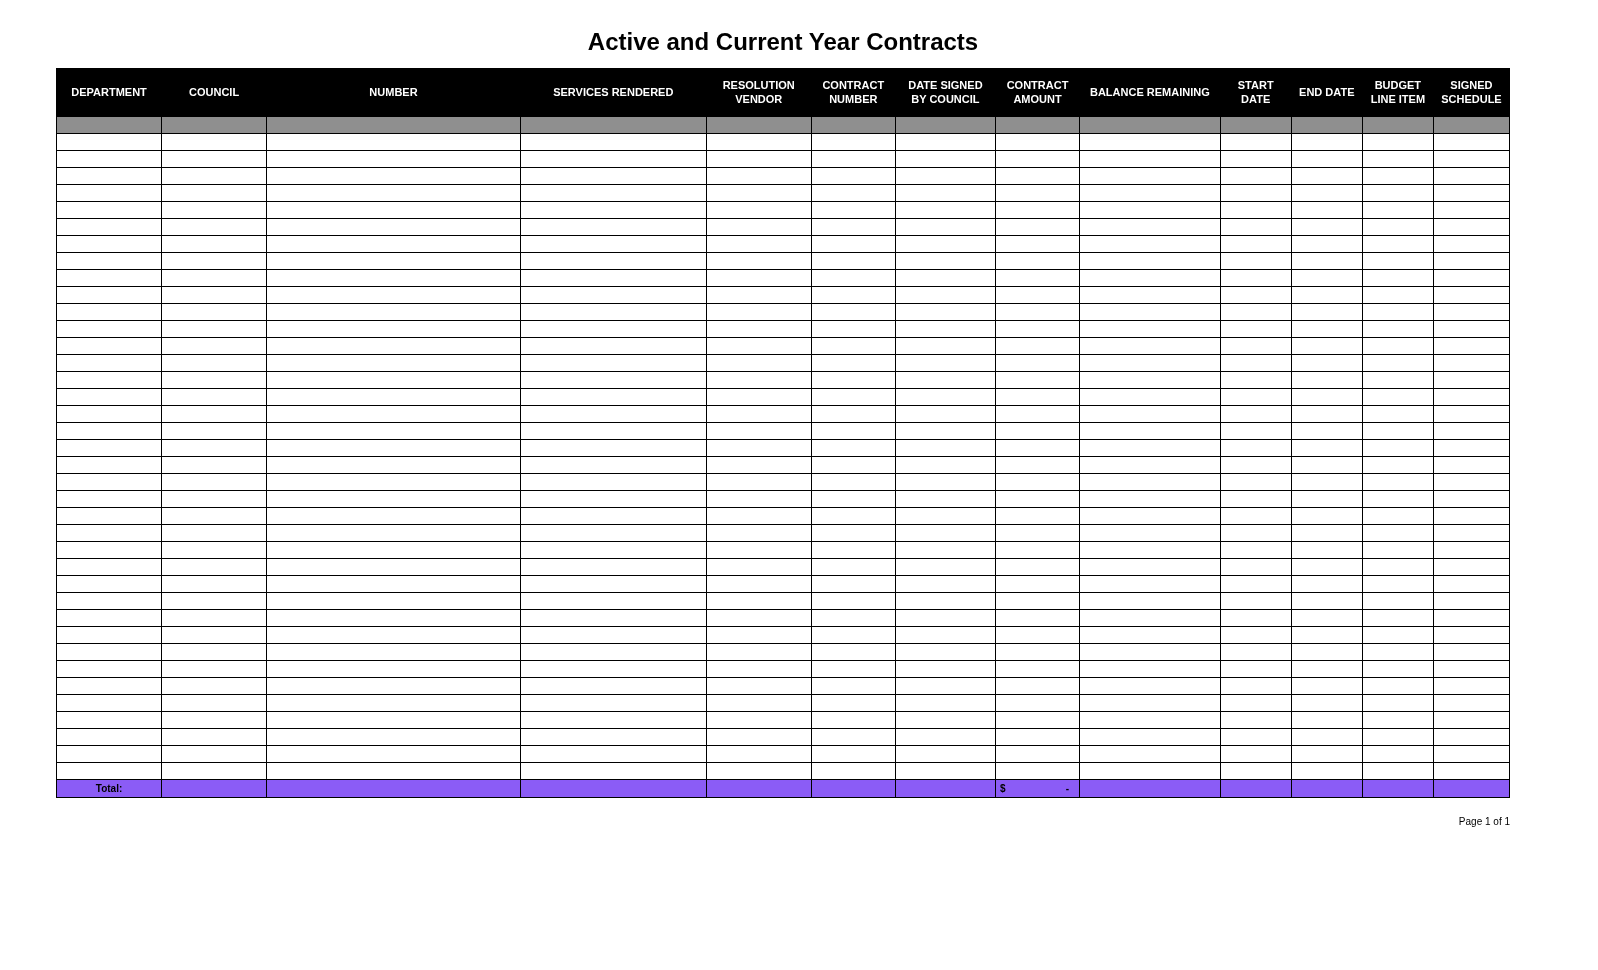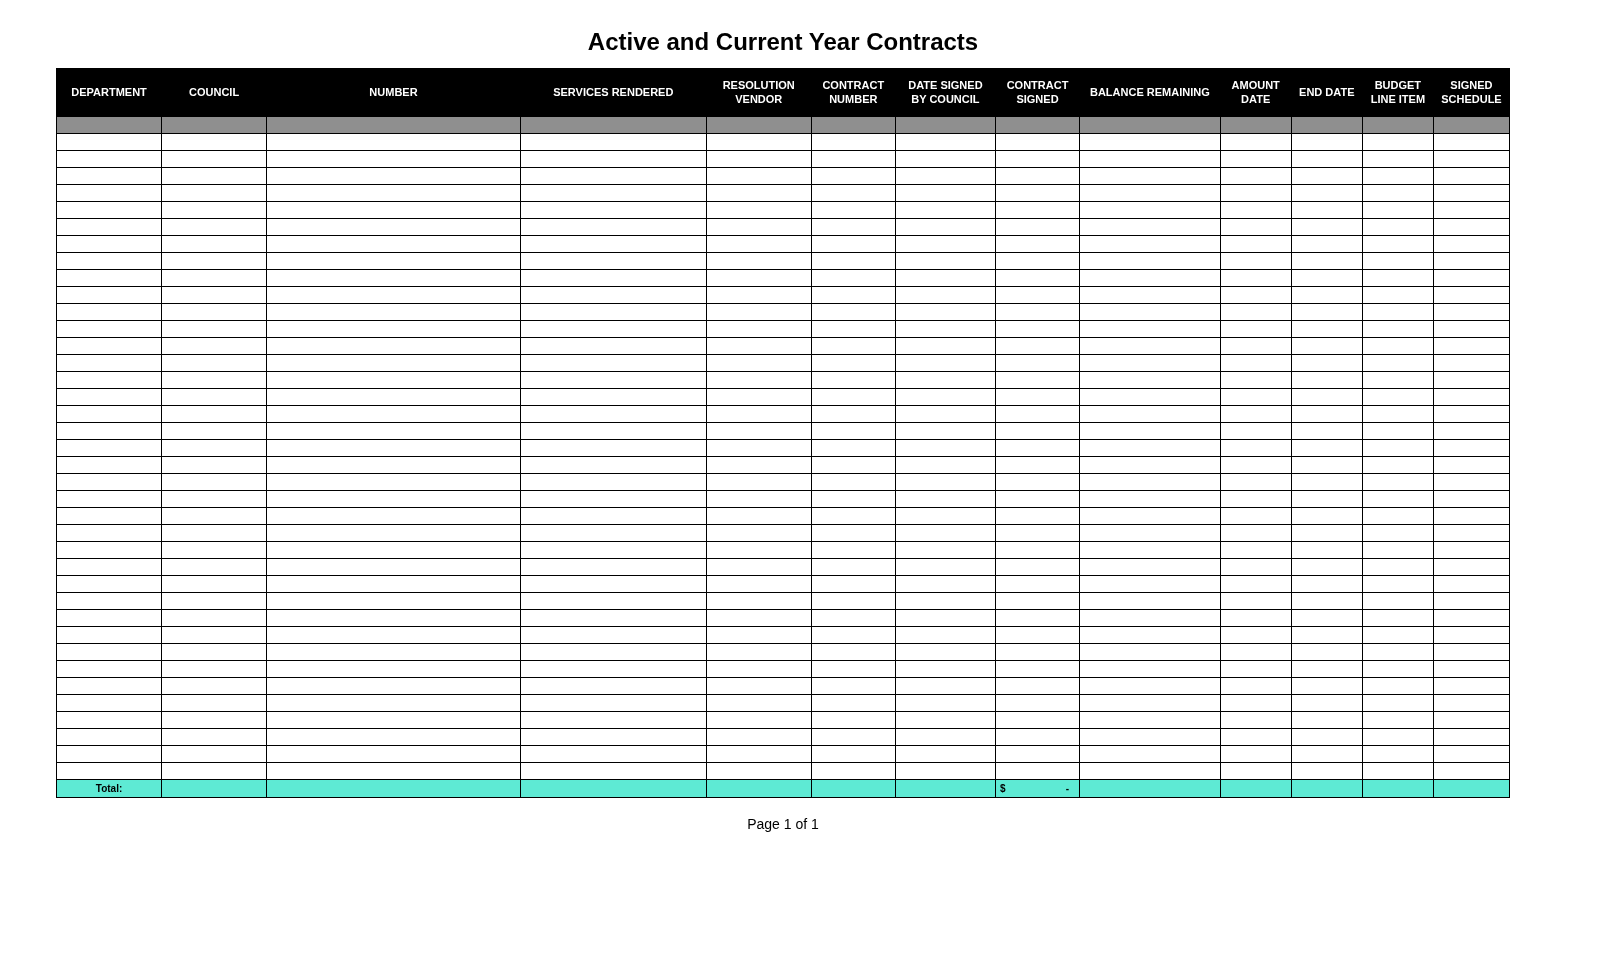--- a/index.html
+++ b/index.html
@@ -38,28 +38,28 @@
   }
   table.contracts td {
     border: 1px solid #000;
     height: 17px;
     font-size: 10px;
     padding: 0 4px;
     vertical-align: middle;
     background: #fff;
   }
   tr.shaded td { background: #8f8f8f; }
-  tr.total td  { background: #5eead4; font-size: 10px; font-weight: 700; height: 18px;}
+  tr.total td  { background: #8b5cf6; font-size: 10px; font-weight: 700; height: 18px;}
   tr.total td.total-label { text-align: center; }
   tr.total td.amount-cell { text-align: left; font-weight: 700; }
   tr.total td.amount-cell span.cur { float: left; }
   tr.total td.amount-cell span.dash { float: right; padding-right: 6px;}
   .footer {
-    text-align: center;
-    font-size: 14px;
+    text-align: right;
+    font-size: 10px;
     padding: 18px 0 0 0;
   }
   
   col.c-dept   { width: 6.5%; }
   col.c-div    { width: 6.5%; }
   col.c-vendor { width: 15.7%; }
   col.c-serv   { width: 11.5%; }
   col.c-res    { width: 6.5%; }
   col.c-con    { width: 5.2%; }
   col.c-date   { width: 6.2%; }
@@ -95,23 +95,23 @@
     </colgroup>
     <thead>
       <tr id="header-row">
           <th>DEPARTMENT</th>
           <th>COUNCIL</th>
           <th>NUMBER</th>
           <th>SERVICES RENDERED</th>
           <th>RESOLUTION VENDOR</th>
           <th>CONTRACT NUMBER</th>
           <th>DATE SIGNED BY COUNCIL</th>
-          <th>CONTRACT SIGNED</th>
+          <th>CONTRACT AMOUNT</th>
           <th>BALANCE REMAINING</th>
-          <th>AMOUNT DATE</th>
+          <th>START DATE</th>
           <th>END DATE</th>
           <th>BUDGET LINE ITEM</th>
           <th>SIGNED SCHEDULE</th>
         </tr>
     </thead>
     <tbody id="tbody">
         <tr class="shaded">
           <td></td>
           <td></td>
           <td></td>

